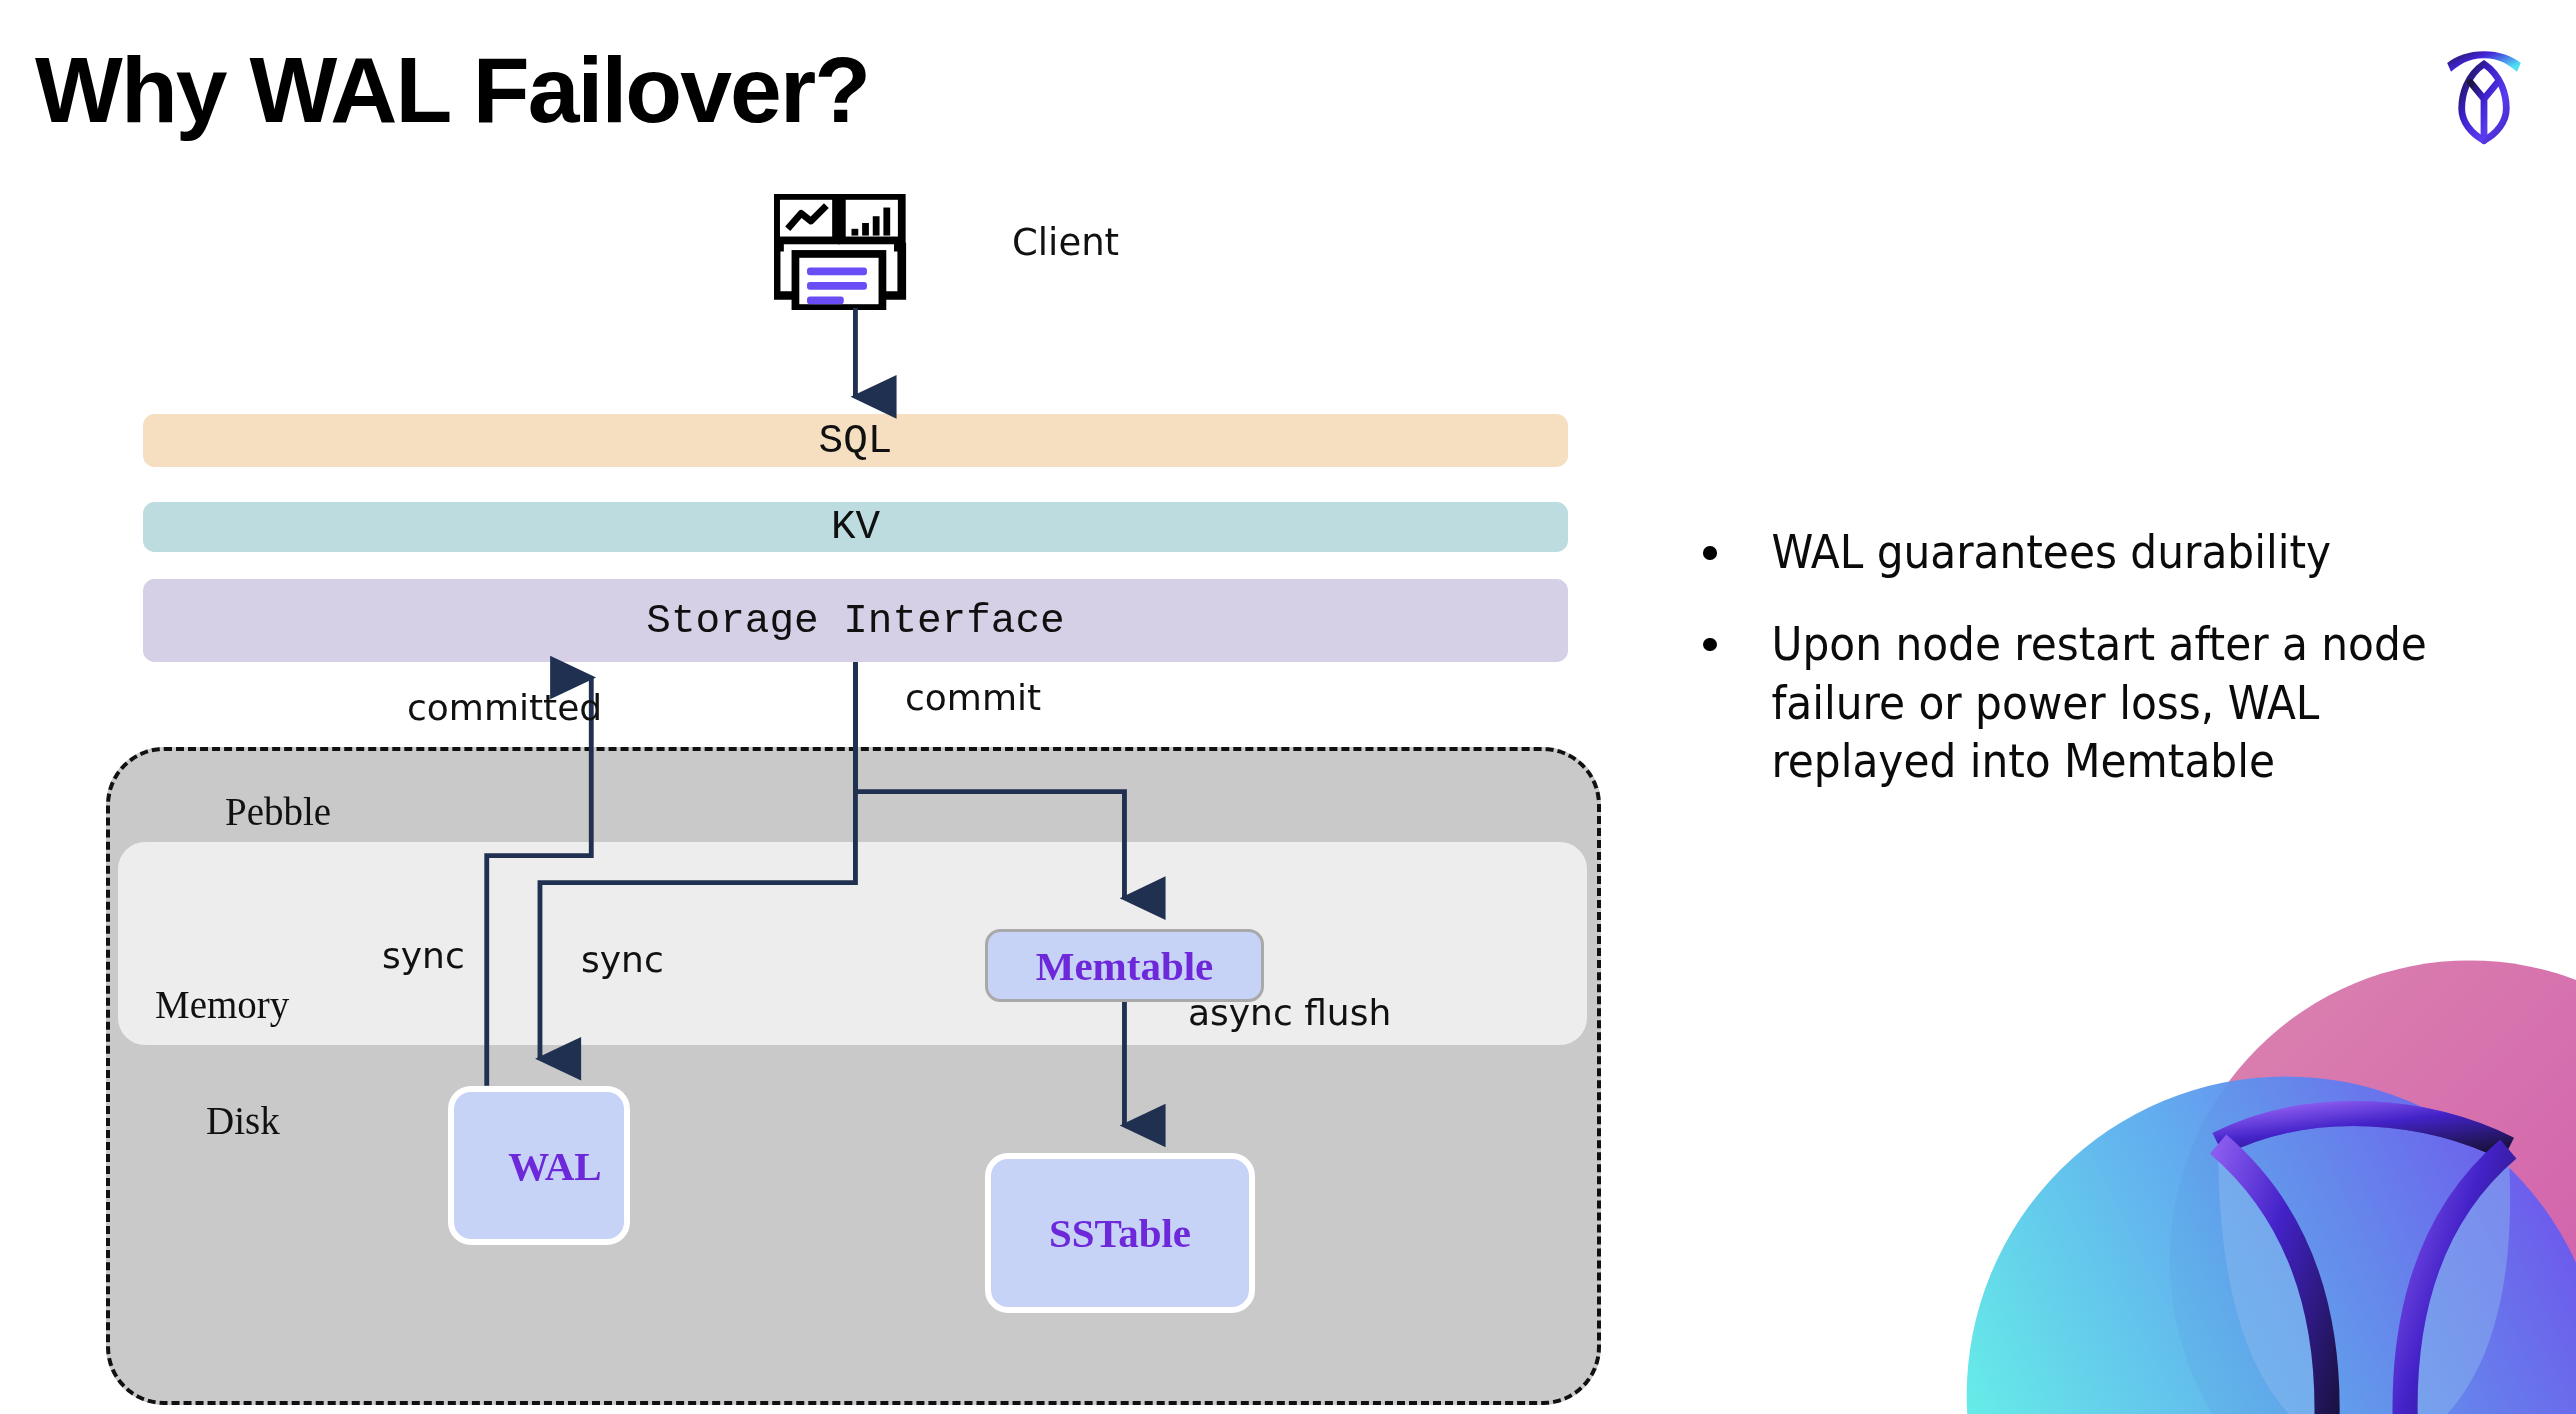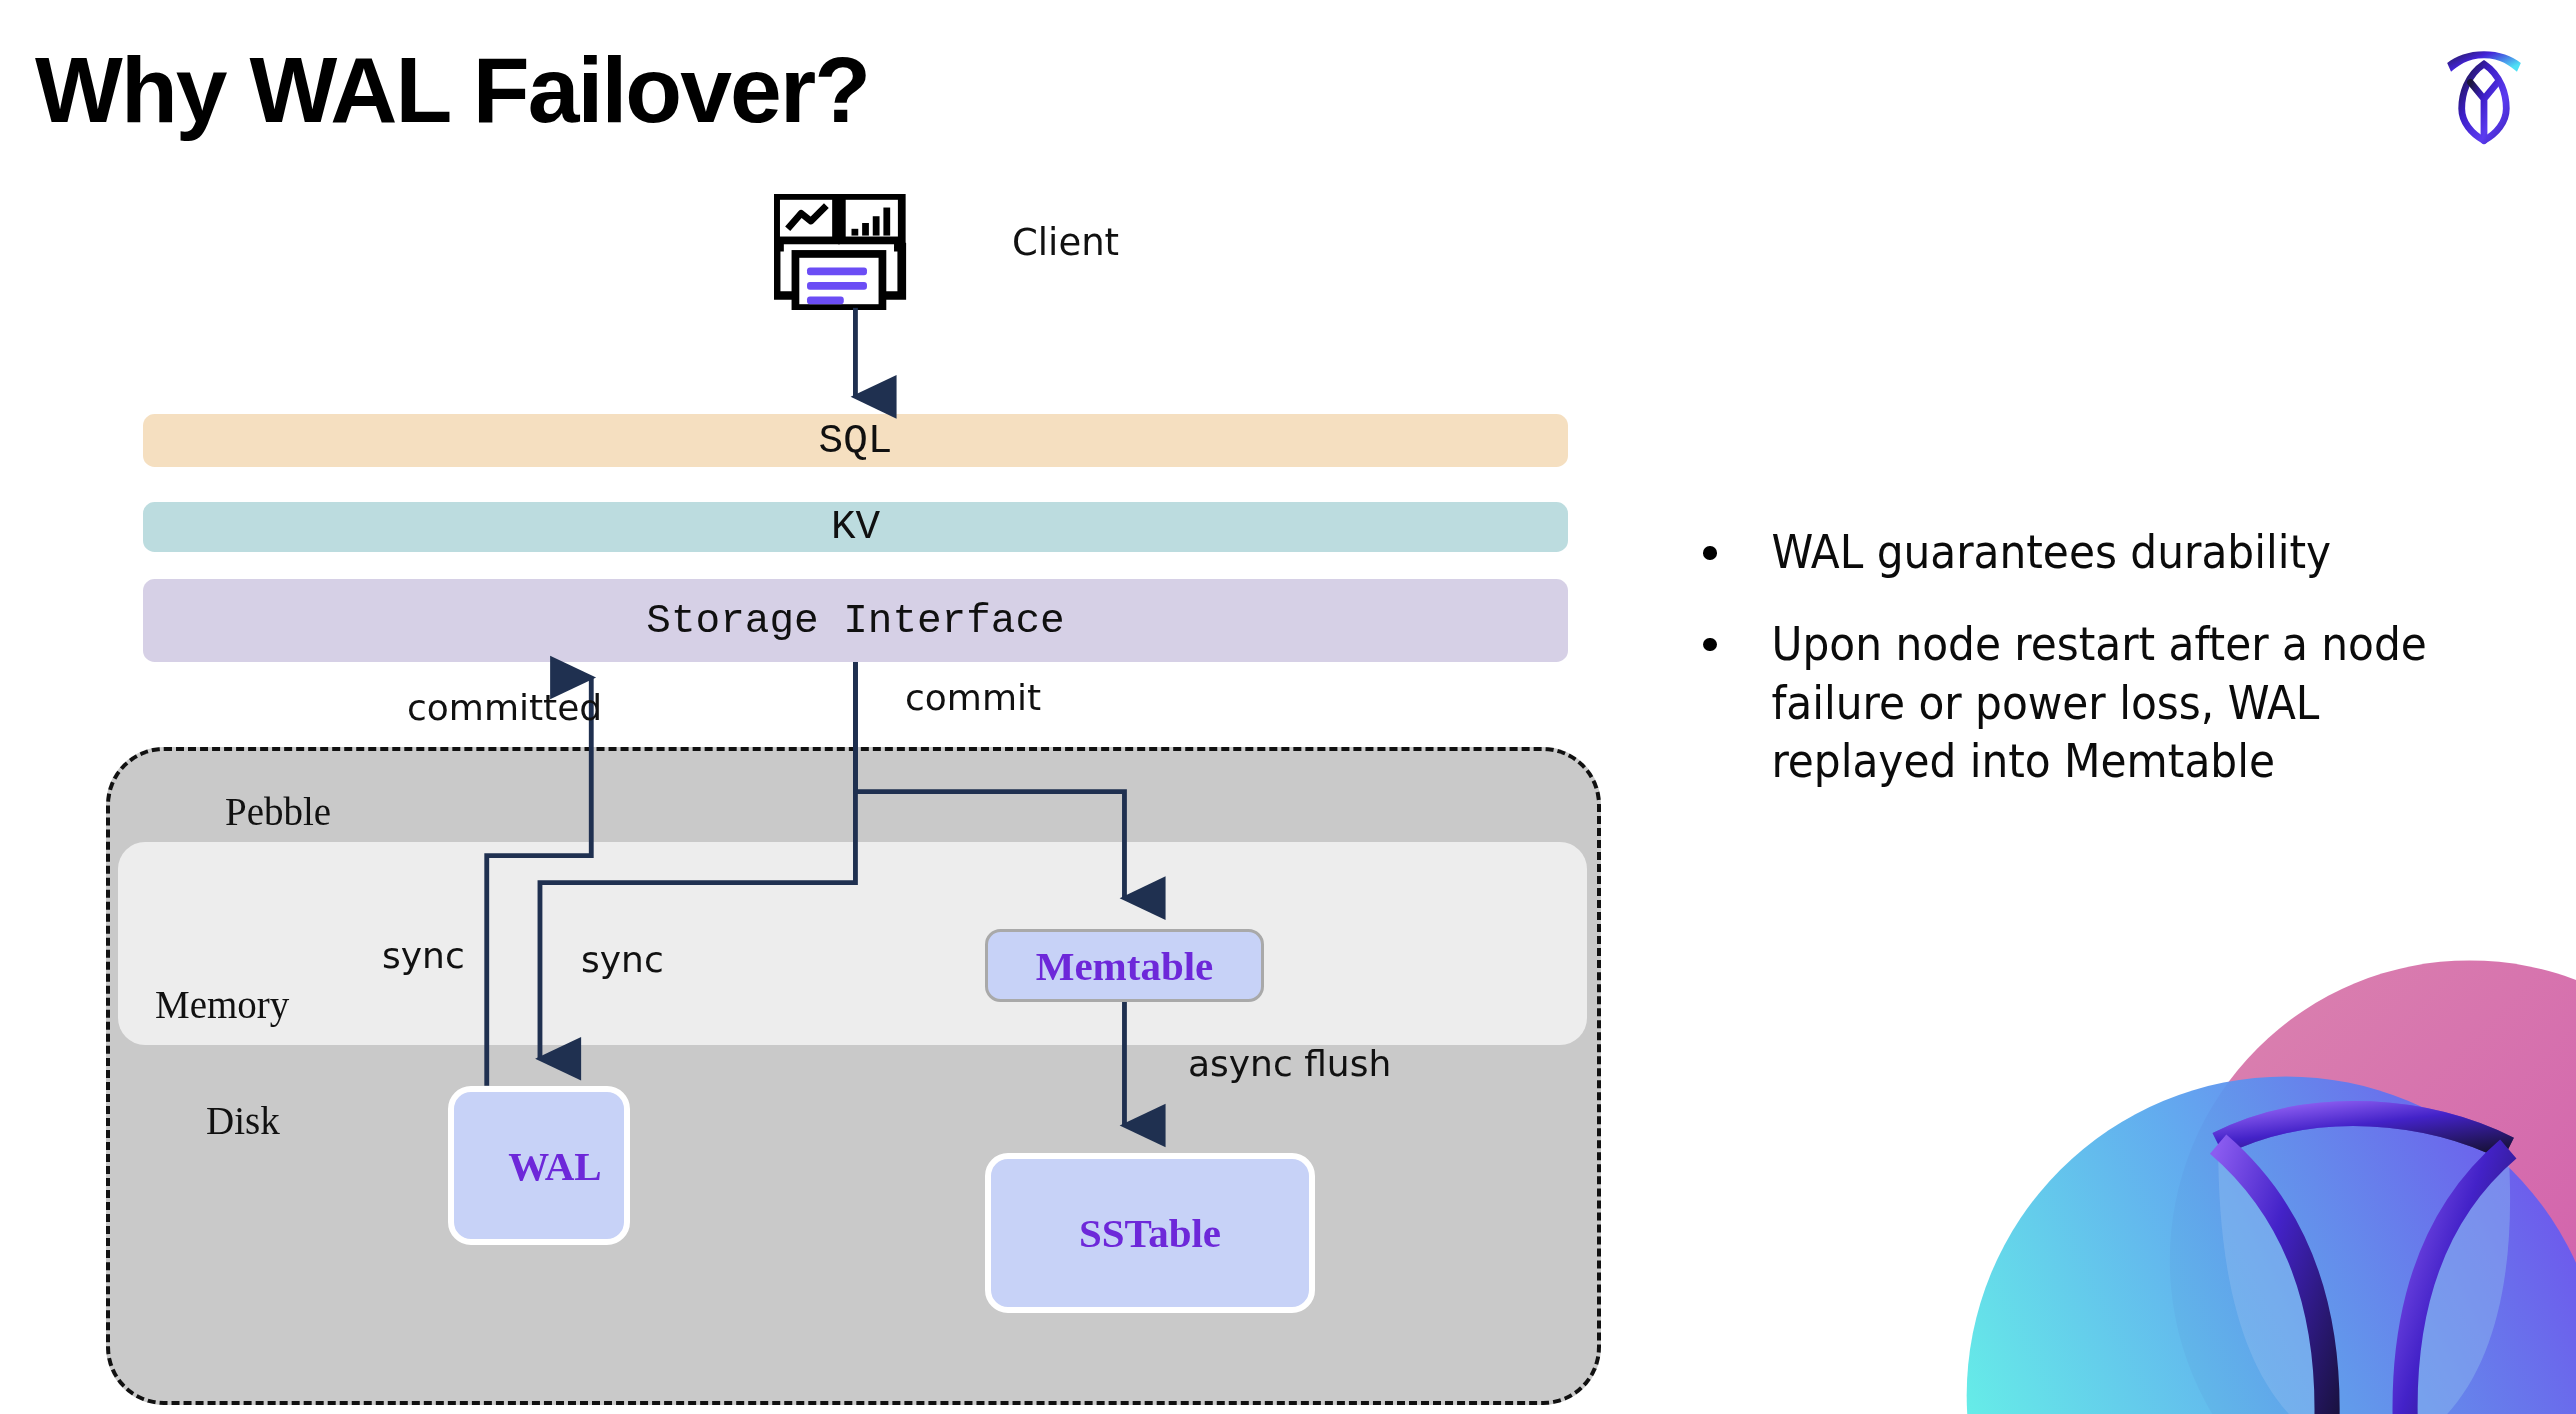--- a/index.html
+++ b/index.html
@@ -120,21 +120,21 @@
     position: absolute;
     font-family: "DejaVu Sans", sans-serif;
     font-size: 36px;
     color: #111111;
     white-space: nowrap;
   }
   .lbl-committed { left: 407px; top: 687px; }
   .lbl-commit    { left: 905px; top: 677px; }
   .lbl-sync1     { left: 382px; top: 935px; }
   .lbl-sync2     { left: 581px; top: 939px; }
-  .lbl-flush     { left: 1188px; top: 1043px; }
+  .lbl-flush     { left: 1188px; top: 992px; }
 
   
   .node {
     position: absolute;
     display: flex;
     align-items: center;
     justify-content: center;
     background: #C7D2F7;
     font-family: "Liberation Serif", serif;
     font-weight: 700;
@@ -150,21 +150,21 @@
   }
   .node-wal {
     left: 448px; top: 1086px;
     width: 182px; height: 159px;
     border: 6.8px solid #ffffff;
     border-radius: 23px;
     padding-left: 32px;
   }
   .node-sstable {
     left: 985px; top: 1153px;
-    width: 330px; height: 160px;
+    width: 270px; height: 160px;
     border: 6.8px solid #ffffff;
     border-radius: 23px;
     justify-content: center;
   }
 
   
   .arrows {
     position: absolute;
     left: 0; top: 0;
     width: 2576px; height: 1415px;

